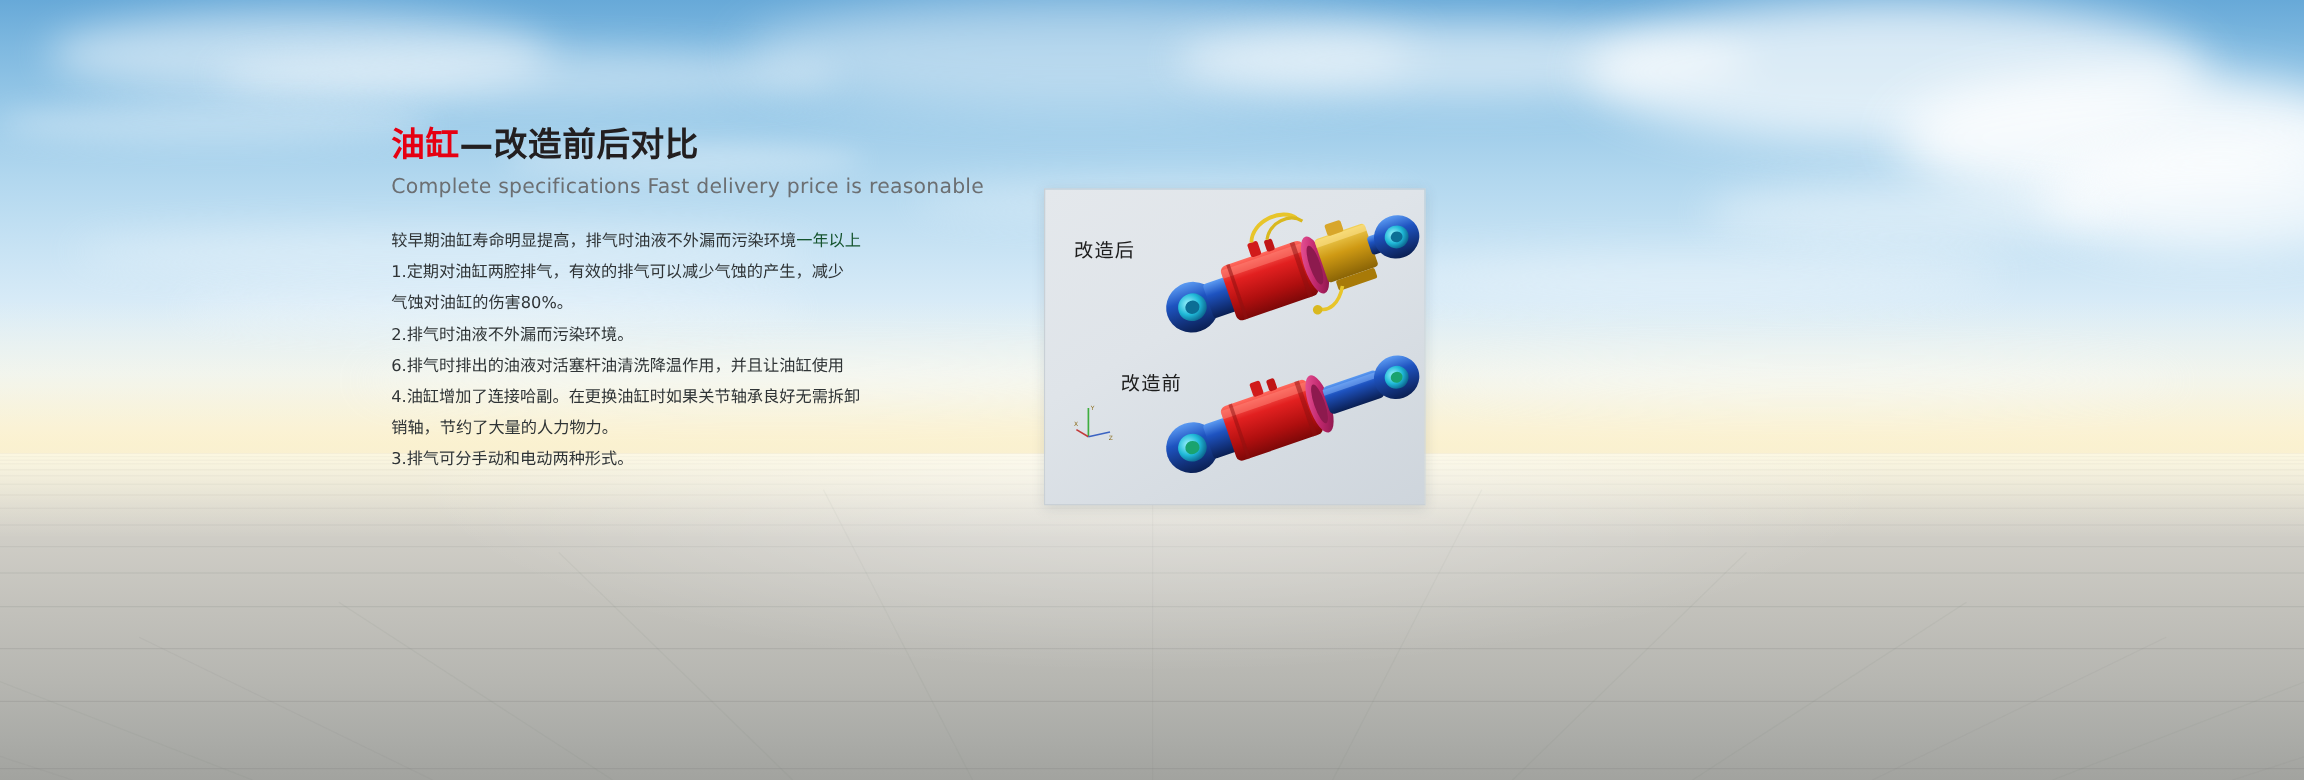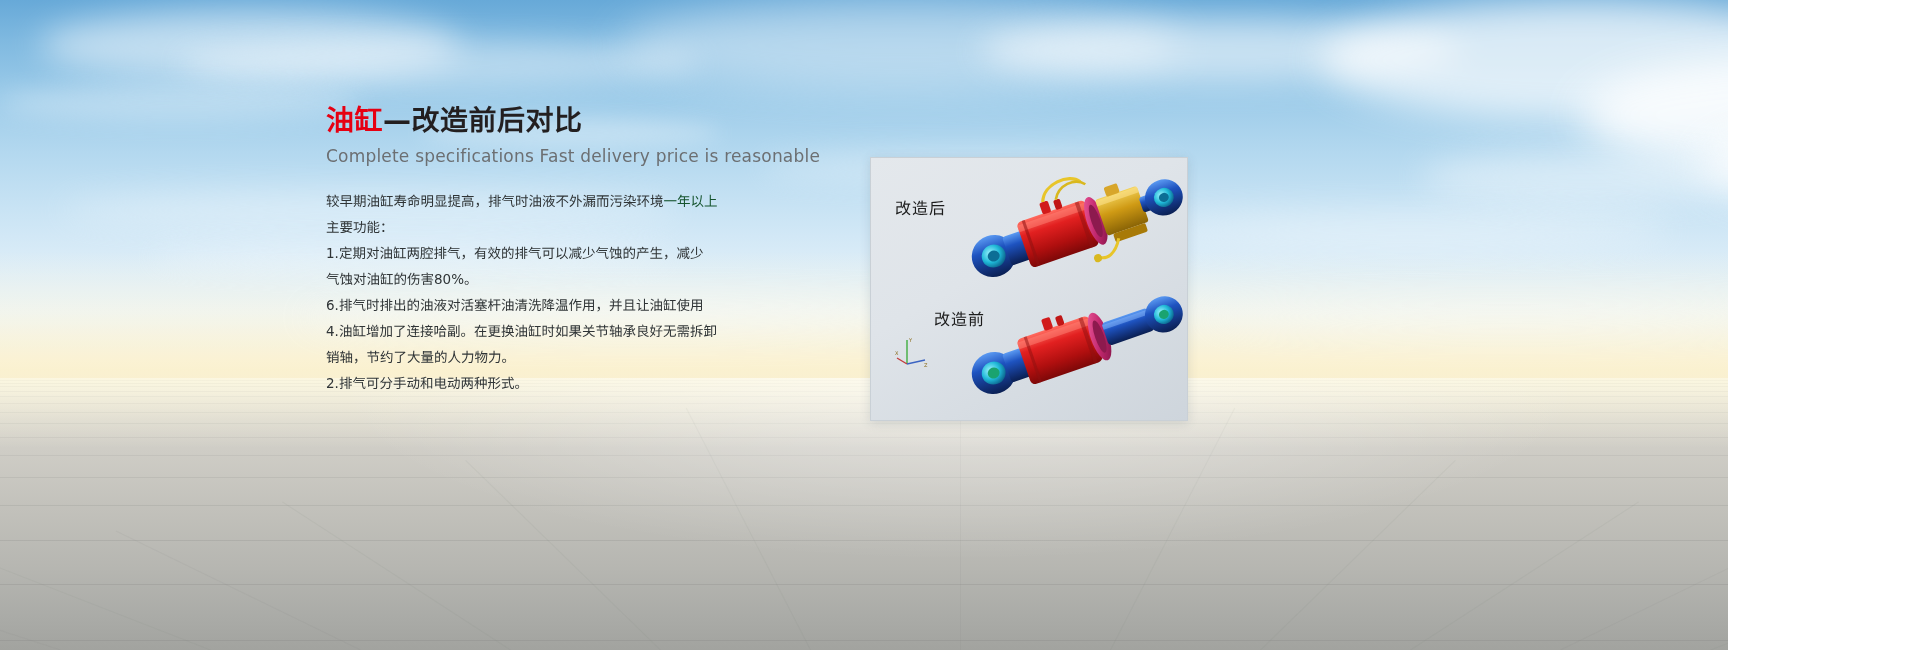--- a/index.html
+++ b/index.html
@@ -10,21 +10,21 @@
   body {
     width: 1920px;
     height: 650px;
     overflow: hidden;
     font-family: "DejaVu Sans", "Liberation Sans", sans-serif;
   }
 
   
   .stage {
     position: relative;
-    width: 1728px;
+    width: 1920px;
     height: 650px;
     overflow: hidden;
     background: #bcd9ef;
   }
 
   
   .sky {
     position: absolute;
     left: 0; top: 0;
     width: 1920px;
@@ -260,28 +260,28 @@
   </div>
 
   <div class="copy">
     <h1 class="headline">
       <span class="hl-red">油缸</span><span class="hl-dark">—改造前后对比</span>
     </h1>
     <p class="subhead">Complete specifications Fast delivery price is reasonable</p>
 
     <div class="bodytext">
       <p><span>较早期油缸寿命明显提高，排气时油液不外漏而污染环境</span><span class="em-red">一年以上</span></p>
-      <p>主要功能：</p>
       <div id="feature-list">
           <p>1.定期对油缸两腔排气，有效的排气可以减少气蚀的产生，减少</p>
           <p>气蚀对油缸的伤害80%。</p>
+          <p>2.排气时油液不外漏而污染环境。</p>
           <p>6.排气时排出的油液对活塞杆油清洗降温作用，并且让油缸使用</p>
           <p>4.油缸增加了连接哈副。在更换油缸时如果关节轴承良好无需拆卸</p>
           <p>销轴，节约了大量的人力物力。</p>
-          <p>2.排气可分手动和电动两种形式。</p>
+          <p>3.排气可分手动和电动两种形式。</p>
         </div>
     </div>
   </div>
 
   <div class="panel">
 
     <span class="panel-label label-after">改造后</span>
     <span class="panel-label label-before">改造前</span>
 
     <svg class="cyl" style="left:92px; top:10px;" width="224" height="120" viewBox="0 0 224 120">

